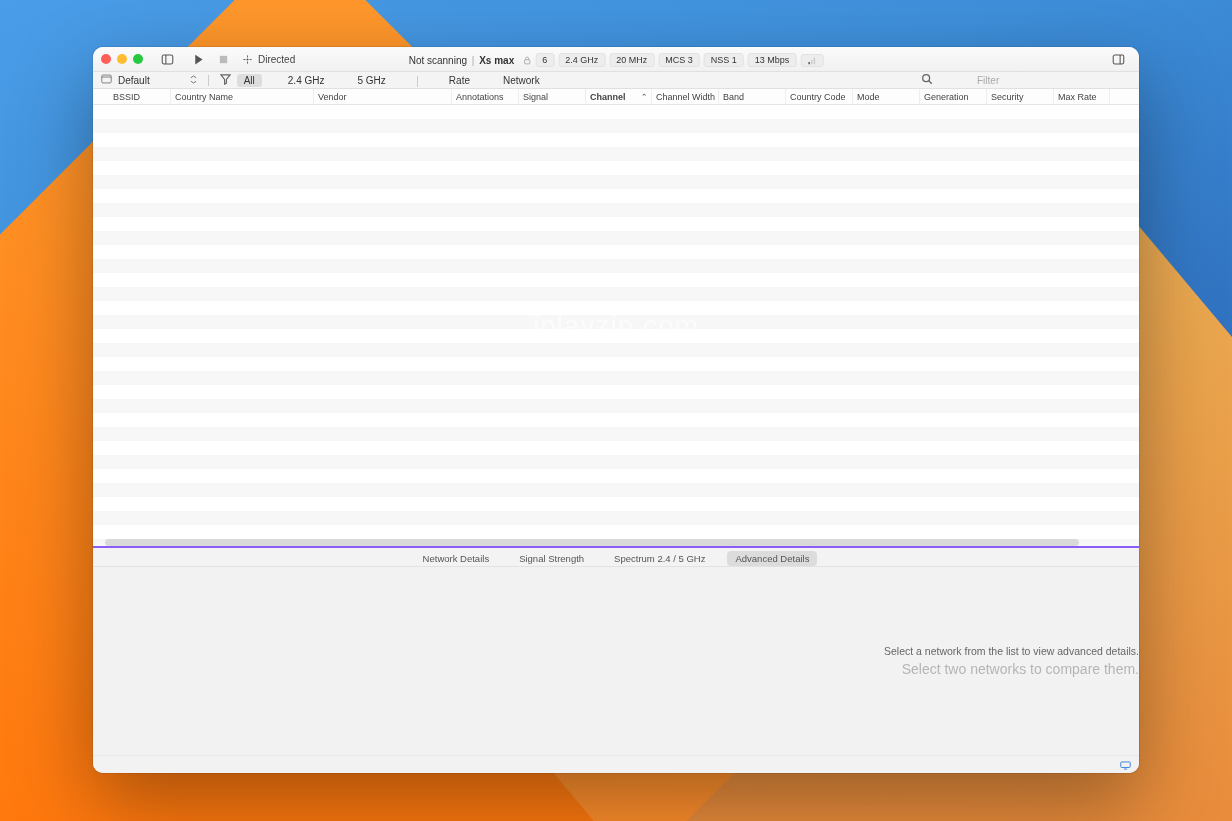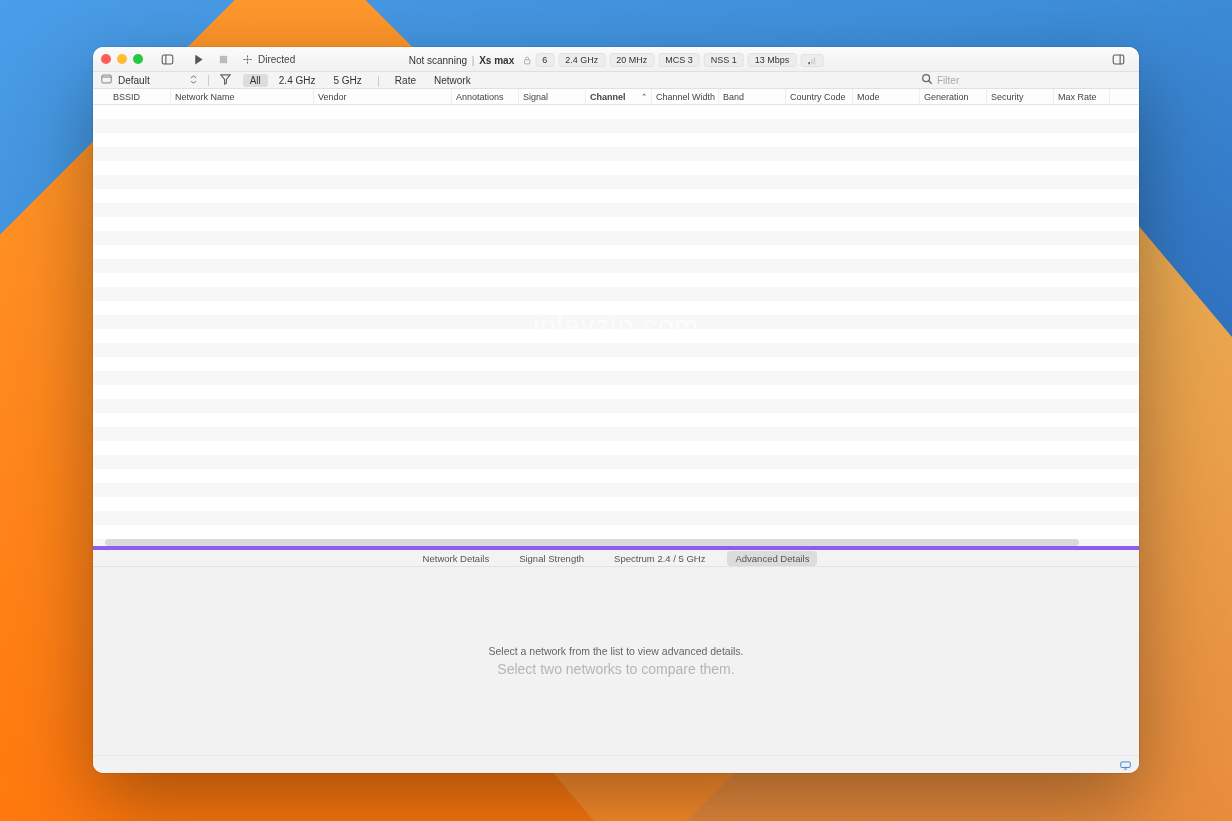--- a/index.html
+++ b/index.html
@@ -54,26 +54,26 @@
     height: 18px; display: flex; align-items: center; padding: 0 8px;
     background: #f4f4f4; border-top: 1px solid #e0e0e0; border-bottom: 1px solid #e0e0e0;
     font-size: 10px; color: #333;
   }
   .fb-left { display: flex; align-items: center; gap: 6px; }
   .win-ic { width: 11px; height: 10px; }
   .profile-sel { display: flex; align-items: center; gap: 40px; }
   .updown svg { width: 7px; height: 9px; }
   .pill { padding: 1px 7px; border-radius: 3px; color: #333; }
   .pill.active { background: #ddd; }
-  .filter-group { display: flex; align-items: flex-end; gap: 4px; margin-left: 6px; }
+  .filter-group { display: flex; align-items: flex-end; gap: 19px; }
   .filter-sep { width: 1px; height: 11px; background: #ccc; margin: 0 5px; }
   .funnel svg { width: 11px; height: 11px; stroke: #666; fill: none; stroke-width: 1.3; }
   .search-wrap { margin-left: auto; display: flex; align-items: center; gap: 4px; width: 210px; }
   .search-ic svg { width: 12px; height: 12px; stroke: #666; fill: none; stroke-width: 1.5; }
-  .search-input { border: none; background: transparent; font-size: 10px; width: 170px; outline: none; color: #333; }
+  .search-input { border: none; background: transparent; font-size: 10px; width: 170px; outline: none; color: #333; margin-left: 40px; }
   .search-input::placeholder { color: #aaa; }
 
   
   .colheaders {
     height: 16px; display: flex; align-items: center; background: #fdfdfd;
     border-bottom: 1px solid #e4e4e4; font-size: 9px; color: #444; padding-left: 16px;
   }
   .colheaders .col { padding: 0 4px; border-right: 1px solid #eee; display: flex; align-items: center; height: 100%; overflow: hidden; white-space: nowrap; }
   .colheaders .col.sorted { font-weight: 600; text-align: right; }
   .colheaders .col.sorted::after { content: '⌃'; font-size: 7px; margin-left: auto; color: #666; }
@@ -87,29 +87,29 @@
       #f7f7f7 14px, #f7f7f7 28px
     );
     position: relative;
   }
   .hscroll { position: absolute; bottom: 0; left: 12px; right: 60px; height: 7px; background: #d9d9d9; border-radius: 4px; }
   .watermark { position: absolute; left: 50%; top: 50%; transform: translate(-50%,-50%); font-size: 28px; color: rgba(255,255,255,.6); font-weight: 300; letter-spacing: 1px; pointer-events: none; }
 
   
   .detail-tabs {
     height: 21px; display: flex; align-items: flex-end; justify-content: center; gap: 14px;
-    background: #f3f3f3; border-top: 4px solid #8b5cf6; border-bottom: 1px solid #e2e2e2;
+    background: #f3f3f3; border-top: 2px solid #8b5cf6; border-bottom: 1px solid #e2e2e2;
     font-size: 9.5px; color: #555;
   }
   .detail-tabs .dtab { padding: 2px 8px; border-radius: 4px; }
   .detail-tabs .dtab.active { background: #dcdcdc; }
 
   
   .detail-body {
-    flex: 1; display: flex; flex-direction: column; align-items: center; justify-content: center;
+    flex: 1; display: flex; flex-direction: column; align-items: flex-end; justify-content: center;
     background: #f2f2f2; gap: 4px;
   }
   .detail-body .line1 { font-size: 10.5px; color: #666; }
   .detail-body .line2 { font-size: 14px; color: #b5b5b5; }
 
   
   .footer { height: 18px; background: #f2f2f2; border-top: 1px solid #e7e7e7; display: flex; align-items: center; justify-content: flex-end; padding-right: 8px; }
   .footer svg { width: 11px; height: 9px; }
 </style>
 </head>
@@ -230,21 +230,21 @@
             <line x1="9" y1="9" x2="12.5" y2="12.5"></line>
             <polyline points="12,5 12,8" stroke-width="0"></polyline>
           </svg>
       </span>
       <input class="search-input" placeholder="Filter" style="">
     </div>
   </div>
 
   <div class="colheaders" id="colheaders">
       <div class="col" style="width: 62px;">BSSID</div>
-      <div class="col" style="width: 143px;">Network Name</div>
+      <div class="col" style="width: 143px;">Country Name</div>
       <div class="col" style="width: 138px;">Vendor</div>
       <div class="col" style="width: 67px;">Annotations</div>
       <div class="col" style="width: 67px;">Signal</div>
       <div class="col sorted" style="width: 66px;">Channel</div>
       <div class="col" style="width: 67px;">Channel Width</div>
       <div class="col" style="width: 67px;">Band</div>
       <div class="col" style="width: 67px;">Country Code</div>
       <div class="col" style="width: 67px;">Mode</div>
       <div class="col" style="width: 67px;">Generation</div>
       <div class="col" style="width: 67px;">Security</div>

